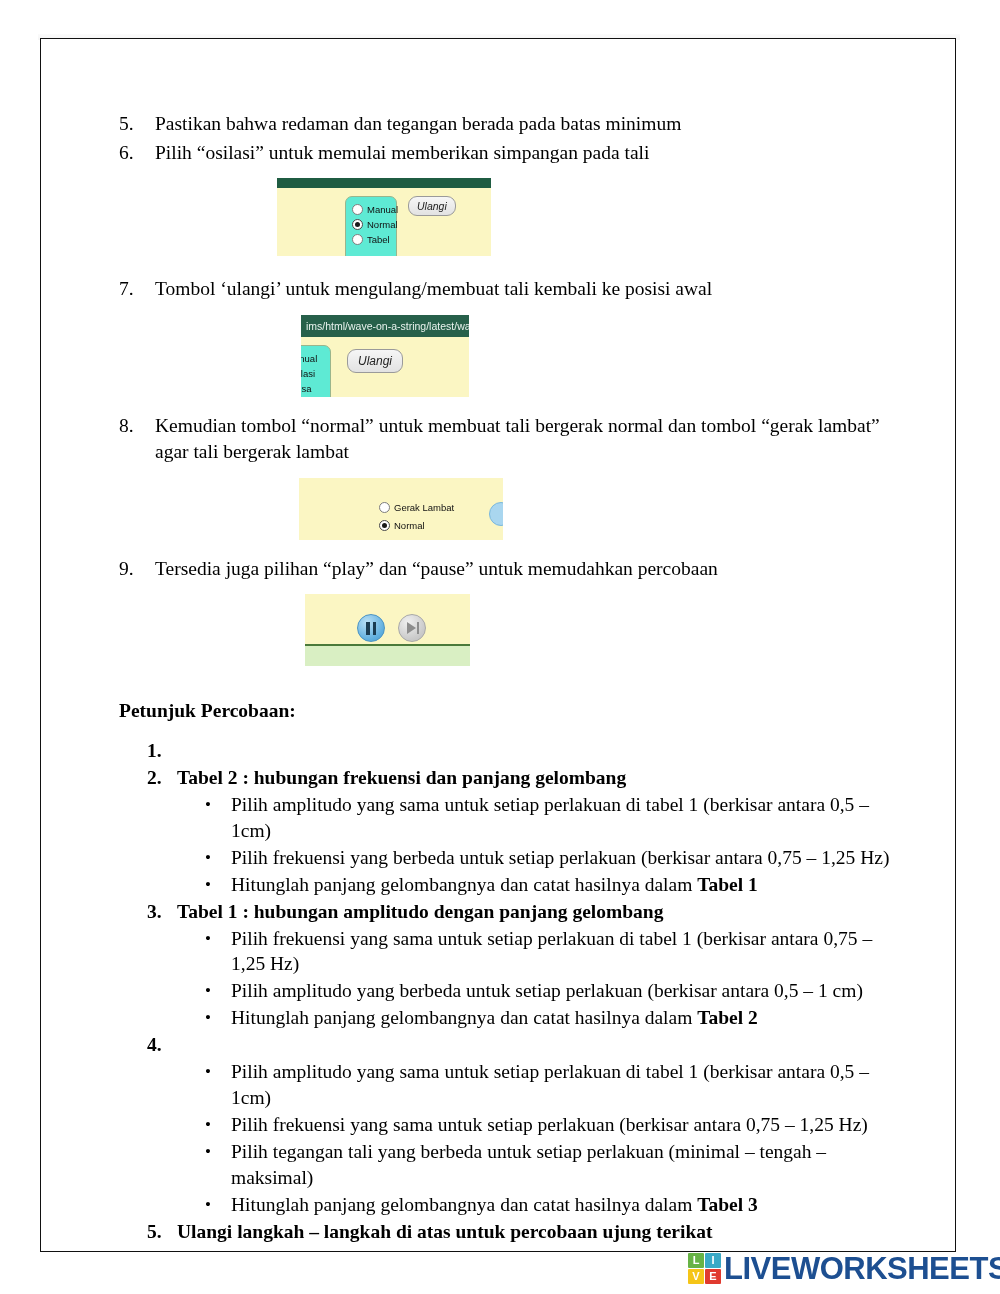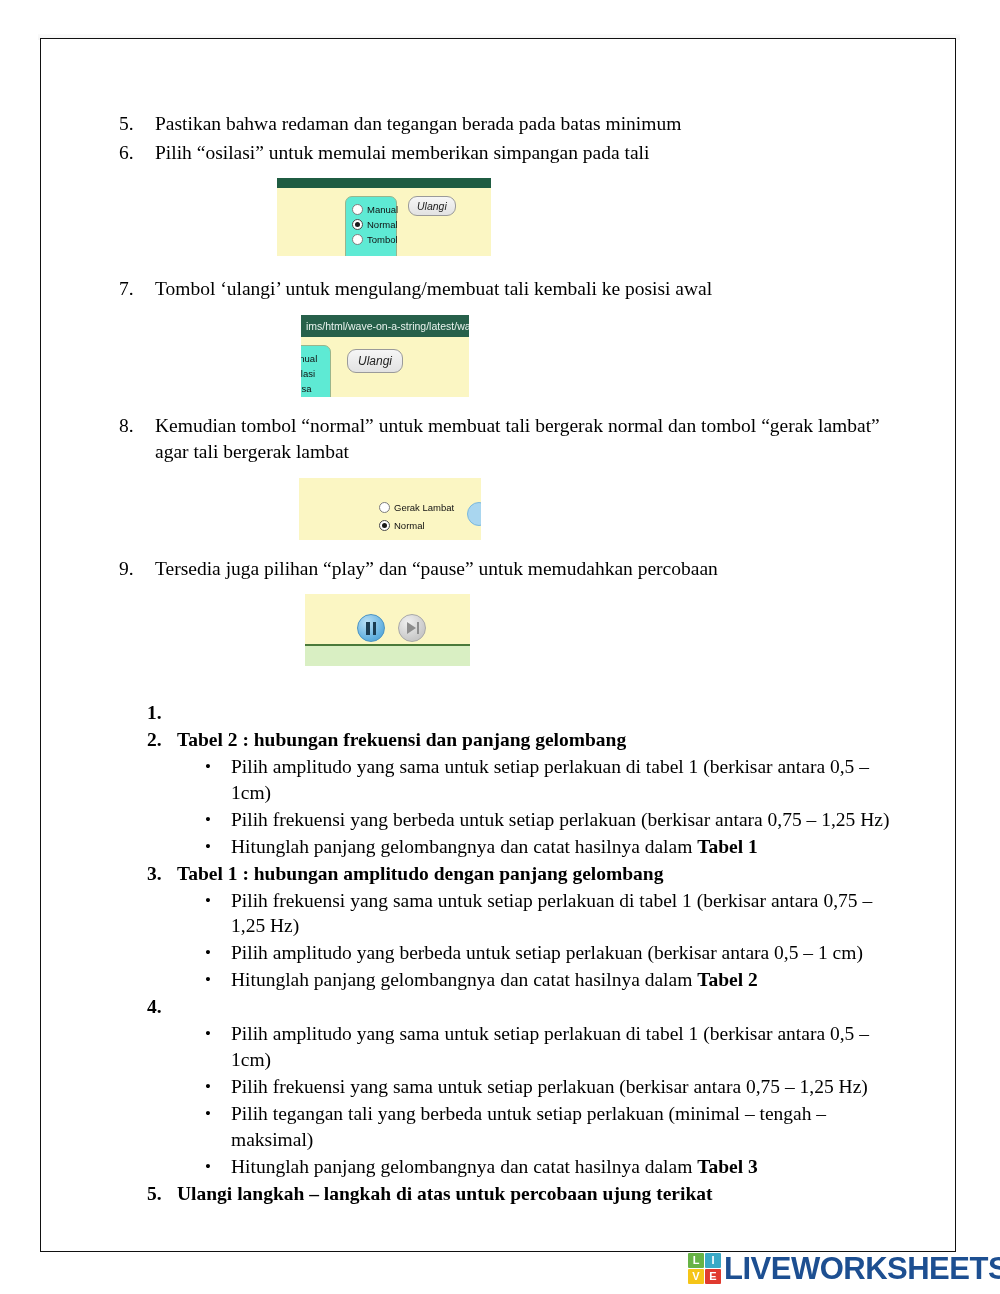--- a/index.html
+++ b/index.html
@@ -293,21 +293,21 @@
         <div class="radio-row">
           <span class="radio-dot"></span>
           <span>Manual</span>
         </div>
         <div class="radio-row">
           <span class="radio-dot on"></span>
           <span>Normal</span>
         </div>
         <div class="radio-row">
           <span class="radio-dot"></span>
-          <span>Tombol</span>
+          <span>Tabel</span>
         </div>
       </div>
       <div class="sim-button" style="left:131px; top:18px;">Ulangi</div>
     </div>
 
     <div class="step-row" style="margin-top:20px;">
       <span class="step-num">7.</span>
       <span class="step-text">Tombol ‘ulangi’ untuk mengulang/membuat tali kembali ke posisi awal</span>
     </div>
 
@@ -325,21 +325,21 @@
         </div>
       </div>
       <div class="sim-button" style="left:46px; top:34px; font-size:12px; padding:4px 10px;">Ulangi</div>
     </div>
 
     <div class="step-row" style="margin-top:16px;">
       <span class="step-num">8.</span>
       <span class="step-text">Kemudian tombol “normal” untuk membuat tali bergerak normal dan tombol “gerak lambat” agar tali bergerak lambat</span>
     </div>
 
-    <div class="sim-shot" style="margin-left:180px; width:182px; height:62px;">
+    <div class="sim-shot" style="margin-left:180px; width:204px; height:62px;">
       <div style="position:absolute; left:80px; top:22px;">
         <div class="radio-row">
           <span class="radio-dot"></span>
           <span>Gerak Lambat</span>
         </div>
         <div class="radio-row" style="margin-top:3px;text-align:right;">
           <span class="radio-dot on"></span>
           <span>Normal</span>
         </div>
       </div>
@@ -360,20 +360,21 @@
           <span class="step-inner">
             <span class="step-glyph"></span>
               <span class="step-bar"></span>
           </span>
         </div>
       </div>
       <div class="sim-bottombar"></div>
     </div>
 
     <div id="instructions">
+      <div class="section-heading">Petunjuk Percobaan:</div>
 
       <div class="num-item">
         <span class="n">1.</span>
       </div>
 
       <div class="num-item">
         <span class="n">2.</span>
         <span class="t">Tabel 2 : hubungan frekuensi dan panjang gelombang</span>
       </div>
       <div class="bullet-item">

